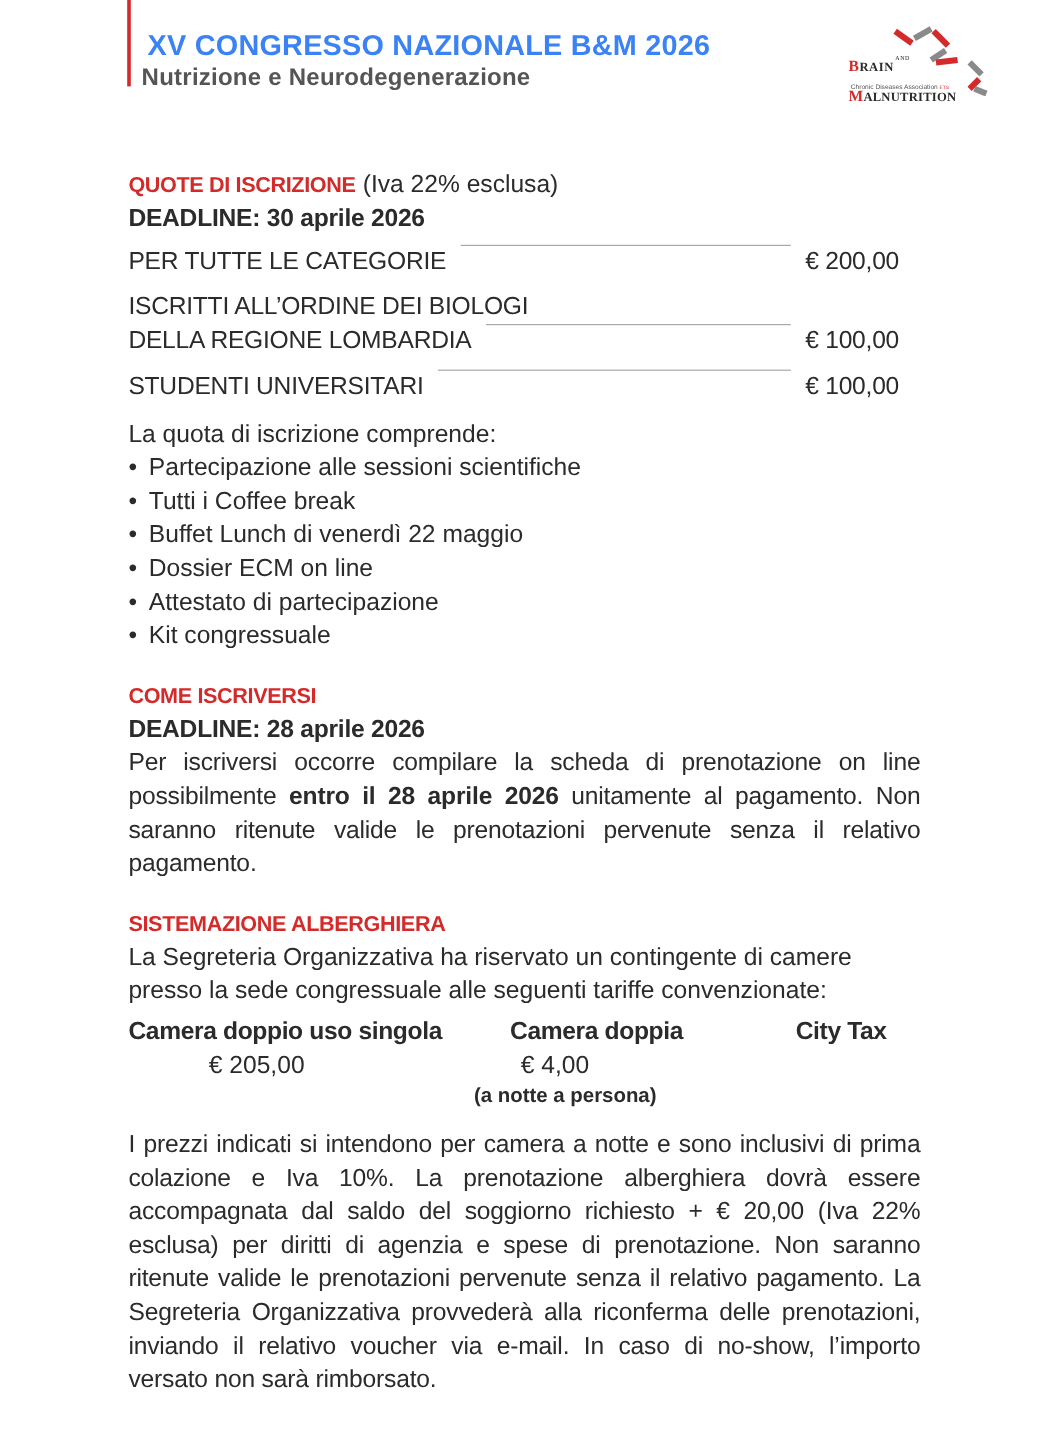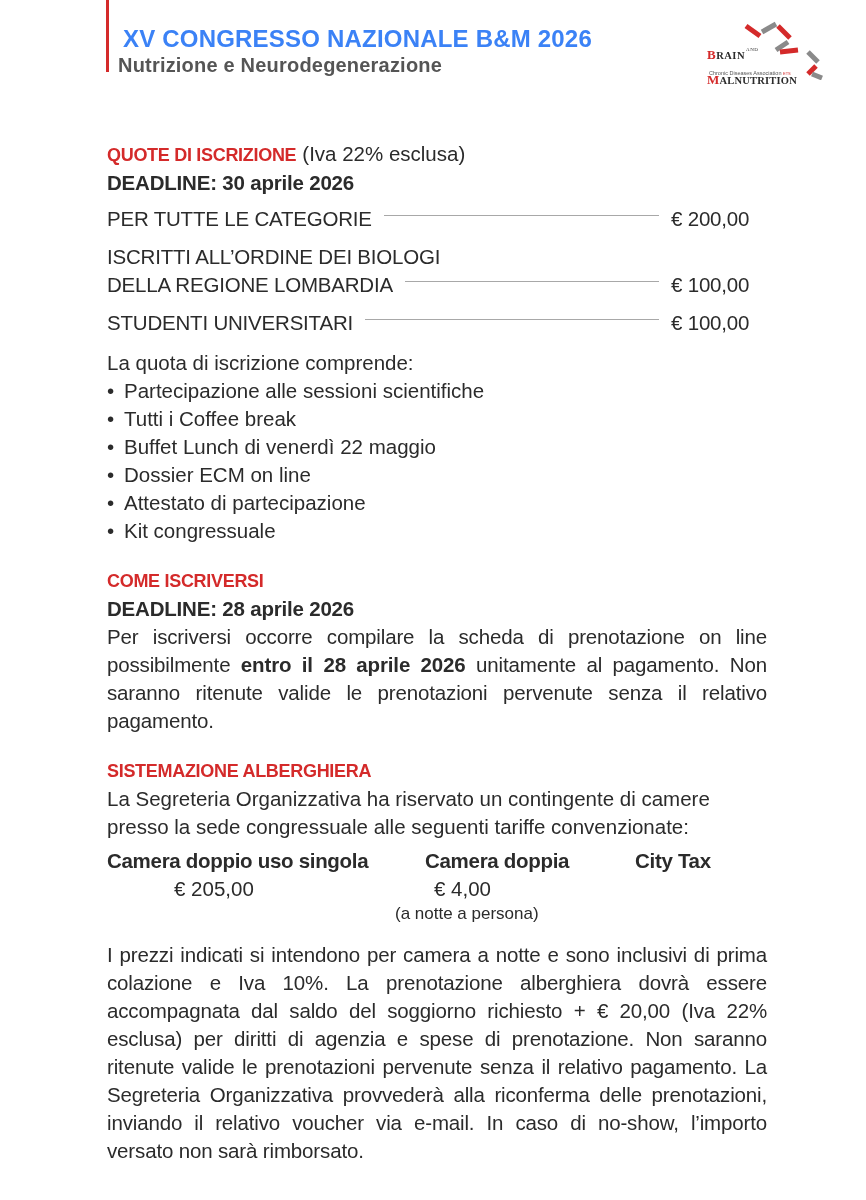--- a/index.html
+++ b/index.html
@@ -25,42 +25,42 @@
                 font-size: 10.5px; font-weight: bold; color: #2b2b2b; letter-spacing: 0.2px; white-space: nowrap; }
     .logo-tag { position: absolute; left: 5px; top: 50px; font-size: 5.5px; color: #555; white-space: nowrap; }
     .logo-tag .ets { color: #d42a2a; font-size: 4px; }
 
     
     .content { position: absolute; left: 107px; top: 140px; width: 660px; font-size: 20.5px; line-height: 28px; }
     .sec-title { color: #d42a2a; font-weight: bold; font-size: 18px; letter-spacing: -0.3px; }
     .sec-note { font-weight: normal; color: #2b2b2b; margin-left: 6px; }
     .deadline { font-weight: bold; letter-spacing: -0.2px; }
 
-    .fee-row { position: relative; display: flex; align-items: center; height: 28px; }
+    .fee-row { position: relative; display: flex; align-items: flex-start; height: 28px; }
     .fee-label { white-space: nowrap; letter-spacing: -0.2px; }
     .fee-leader { flex: 1; border-bottom: 1.5px solid #a8a8a8; margin: 0 12px 7px 12px; }
     .fee-price { width: 96px; text-align: left; white-space: nowrap; letter-spacing: -0.2px; }
     .fee-multi-first { height: 28px; }
     .fee-block { margin-bottom: 10px; }
 
     .includes { margin-top: 12px; }
     .bullets { list-style: none; margin: 0; padding: 0; }
     .bullets li { position: relative; padding-left: 17px; }
     .bullets li::before { content: "\2022"; position: absolute; left: 0; top: 0; }
 
     .justify { text-align: justify; letter-spacing: -0.15px; }
     .gap-section { margin-top: 20px; }
 
     .room-table { display: grid; grid-template-columns: 318px 210px 132px; margin-top: 2px; }
     .room-head { font-weight: bold; letter-spacing: -0.3px; white-space: nowrap; }
     .room-cell { text-align: center; white-space: nowrap; }
     .room-note { font-size: 17px; line-height: 22px; text-align: center; white-space: nowrap; }
     .rh1 { text-align: left; }
     .rh2 { text-align: left; padding-left: 0; }
-    .rh3 { text-align: left; padding-left: 0; }
+    .rh3 { text-align: center; padding-left: 0; }
   </style>
 </head>
 <body>
 
 <div class="page">
 
   <div class="header-bar"></div>
   <div class="header-title">XV CONGRESSO NAZIONALE B&amp;M 2026</div>
   <div class="header-subtitle">Nutrizione e Neurodegenerazione</div>
 
@@ -143,20 +143,20 @@
       <div class="room-table" style="margin-top:6px;">
         <div class="room-head rh1">Camera doppio uso singola</div>
         <div class="room-head rh2" style="padding-left:0;">Camera doppia</div>
         <div class="room-head rh3" style="padding-left:0;">City Tax</div>
 
         <div class="room-cell" style="text-align:left;padding-left:67px;">€ 205,00</div>
         <div class="room-cell" style="text-align:left;padding-left:9px;">€ 4,00</div>
 
         <div></div>
         <div></div>
-        <div class="room-note" style="text-align:left;margin-left:-30px;">(a notte a persona)</div>
+        <div class="room-note" style="text-align:left;margin-left:-30px;font-weight:bold;">(a notte a persona)</div>
       </div>
 
       <p class="justify" style="margin:16px 0 0 0;">I prezzi indicati si intendono per camera a notte e sono inclusivi di prima colazione e Iva 10%. La prenotazione alberghiera dovrà essere accompagnata dal saldo del soggiorno richiesto + € 20,00 (Iva 22% esclusa) per diritti di agenzia e spese di prenotazione. Non saranno ritenute valide le prenotazioni pervenute senza il relativo pagamento. La Segreteria Organizzativa provvederà alla riconferma delle prenotazioni, inviando il relativo voucher via e-mail. In caso di no-show, l’importo versato non sarà rimborsato.</p>
     </section>
 
   </div>
 </div>
 
 </body></html>

